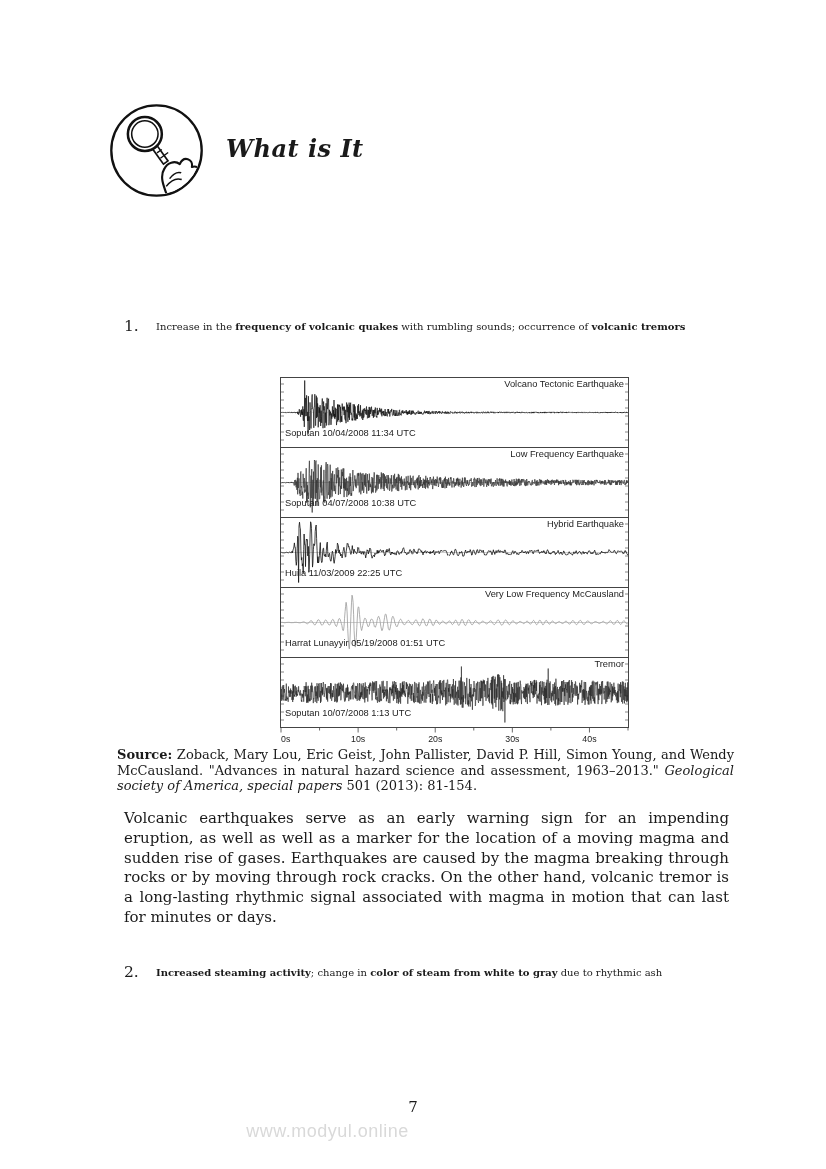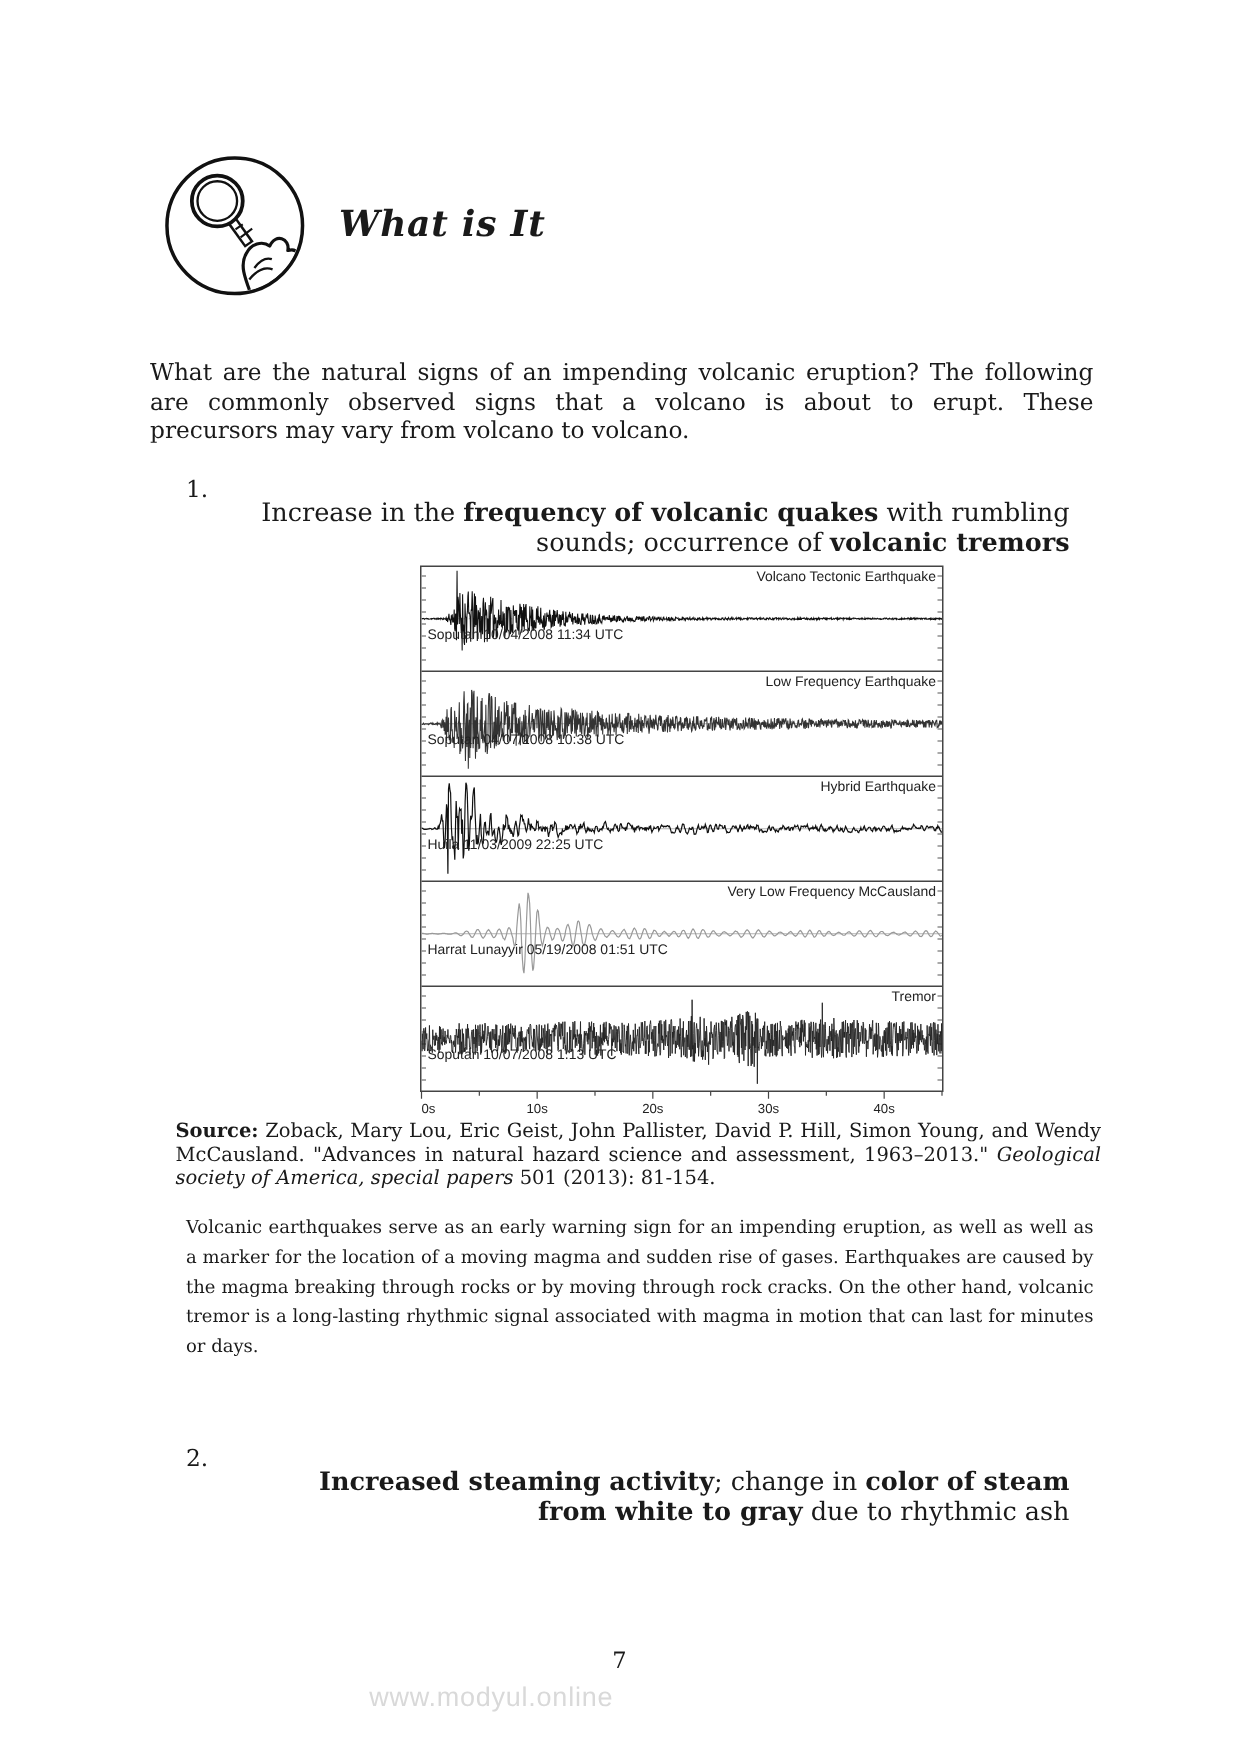--- a/index.html
+++ b/index.html
@@ -12,36 +12,36 @@
   .hdr-title{position:absolute;left:226px;top:134px;margin:0;
              font-size:24px;font-weight:bold;font-style:italic;letter-spacing:.5px;}
 
   
   .intro{position:absolute;left:100px;top:239px;width:629px;margin:0;
          font-size:15.5px;line-height:19.7px;text-align:justify;}
   .list-item{position:absolute;display:flex;}
   .li1{left:124px;top:317px;width:605px;}
   .li2{left:124px;top:963px;width:605px;}
   .num{flex:0 0 32px;font-size:15.5px;line-height:19.7px;}
-  .li-text{margin:16px;font-size:17px;line-height:19.7px;text-align:right;}
+  .li-text{margin:0;font-size:10px;line-height:19.7px;text-align:center;}
 
   
   .seismo{position:absolute;left:236px;top:377px;width:349px;margin:0;padding-left:44px;}
   .panels{border:1px solid #444;background:#fff;}
   .panel{position:relative;width:347px;height:69px;border-bottom:1px solid #444;}
   .panel:last-child{border-bottom:none;}
   .panel svg{position:absolute;left:0;top:0;width:347px;height:69px;display:block;}
   .plabel{position:absolute;top:1px;right:4px;font:9.3px "Liberation Sans",sans-serif;color:#222;}
-  .pstation{position:absolute;bottom:19px;left:4px;font:9.3px "Liberation Sans",sans-serif;color:#222;}
+  .pstation{position:absolute;bottom:9px;left:4px;font:9.3px "Liberation Sans",sans-serif;color:#222;}
   .axis{display:block;width:349px;height:17px;}
 
   .source{position:absolute;left:117px;top:747px;width:617px;margin:0;
           font-size:13px;line-height:15.6px;text-align:justify;}
   .body-par{position:absolute;left:124px;top:809px;width:605px;margin:0;
-            font-size:12px;line-height:19.8px;text-align:justify;}
+            font-size:15px;line-height:19.8px;text-align:justify;}
 
   .pagenum{position:absolute;left:0;top:1098px;width:826px;text-align:center;font-size:15px;}
   .watermark{position:absolute;left:0;top:1121px;width:655px;text-align:center;
              font:18px "Liberation Sans",sans-serif;color:#d9d9d9;letter-spacing:.5px;}
   b{font-weight:bold;} i{font-style:italic;}
 </style>
 </head>
 <body>
 
 <div class="page">
@@ -62,21 +62,20 @@
         <line x1="47.5" y1="45.5" x2="59" y2="61.8" stroke="#fff" stroke-width="4"></line>
         <line x1="50.5" y1="52.5" x2="55.5" y2="49" stroke="#111" stroke-width="1.4"></line>
         <line x1="54" y1="58" x2="62" y2="52" stroke="#111" stroke-width="1.4"></line>
         <circle cx="38" cy="33" r="17.5" fill="#fff" stroke="#111" stroke-width="2.6"></circle>
         <circle cx="38" cy="33" r="13.6" fill="#fff" stroke="#111" stroke-width="1.6"></circle>
       </g>
     </svg>
   </div>
   <h1 class="hdr-title">What is It</h1>
 
-  <p class="intro">What are the natural signs of an impending volcanic eruption? The following are commonly observed signs that a volcano is about to erupt. These precursors may vary from volcano to volcano.</p>
 
   <div class="list-item li1">
     <span class="num">1.</span>
     <p class="li-text"><span>Increase in the </span><b>frequency of volcanic quakes</b><span> with rumbling sounds; occurrence of </span><b>volcanic tremors</b></p>
   </div>
 
   <figure class="seismo">
     <div class="panels" id="panels">
         <div class="panel">
           <svg viewBox="0 0 347 69">

